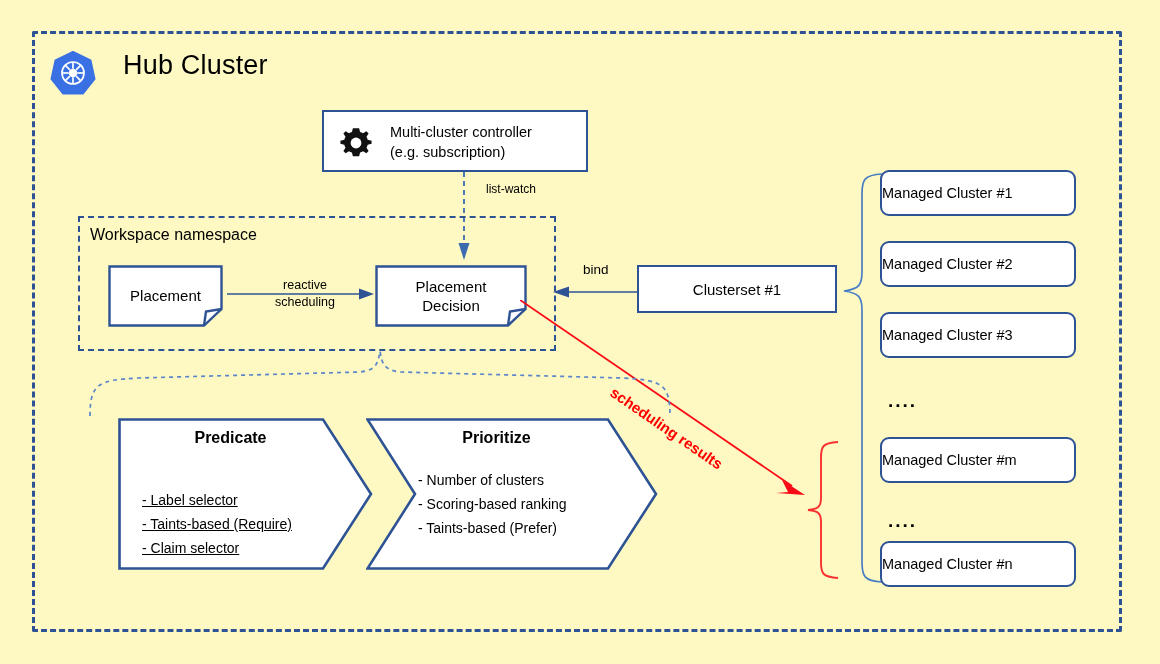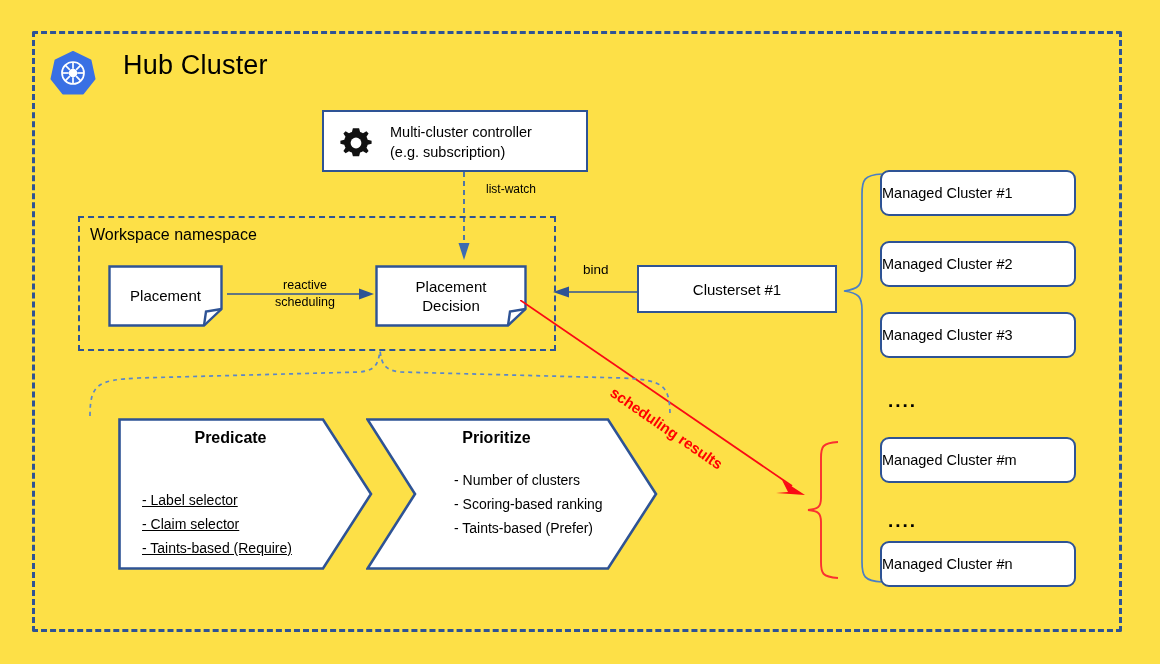--- a/index.html
+++ b/index.html
@@ -8,21 +8,21 @@
     background: #ffffff;
   }
   body {
     font-family: "Liberation Sans", sans-serif;
     -webkit-font-smoothing: antialiased;
   }
   #canvas {
     position: relative;
     width: 1160px;
     height: 664px;
-    background: #fde047;
+    background: #fef9c3;
     overflow: hidden;
   }
   .abs { position: absolute; }
 
   
   #hub-frame {
     left: 32px;
     top: 31px;
     width: 1090px;
     height: 601px;
@@ -179,21 +179,21 @@
   .stage-list {
     position: absolute;
     font-size: 14px;
     line-height: 24px;
     color: #000000;
     white-space: nowrap;
   }
   #predicate-title  { left: 128px; top: 429px; width: 205px; }
   #predicate-list   { left: 142px; top: 488px; text-decoration: underline; }
   #prioritize-title { left: 394px; top: 429px; width: 205px; }
-  #prioritize-list  { left: 418px; top: 468px; margin-left: 36px; }
+  #prioritize-list  { left: 418px; top: 468px; }
 
   
   .cluster-box {
     position: absolute;
     left: 880px;
     width: 196px;
     height: 46px;
     border: 2.5px solid #2e5395;
     border-radius: 9px;
     box-sizing: border-box;
@@ -327,22 +327,22 @@
   </div>
 
   <div class="abs" id="predicate-shape">
     <svg viewBox="0 0 255 152" width="255" height="152">
       <path d="M1.5,1.5 L205,1.5 L253,76 L205,150.5 L1.5,150.5 Z" fill="#ffffff" stroke="#2e5395" stroke-width="2.6" stroke-linejoin="miter"></path>
     </svg>
   </div>
   <div class="stage-title" id="predicate-title">Predicate</div>
   <div class="stage-list" id="predicate-list">
     <div>- Label selector</div>
+    <div>- Taints-based (Require)</div>
     <div>- Claim selector</div>
-    <div>- Taints-based (Require)</div>
   </div>
 
   <div class="abs" id="prioritize-shape">
     <svg viewBox="0 0 292 152" width="292" height="152">
       <path d="M1.5,1.5 L242,1.5 L290,76 L242,150.5 L1.5,150.5 L49,76 Z" fill="#ffffff" stroke="#2e5395" stroke-width="2.6" stroke-linejoin="miter"></path>
     </svg>
   </div>
   <div class="stage-title" id="prioritize-title">Prioritize</div>
   <div class="stage-list" id="prioritize-list">
     <div>- Number of clusters</div>

